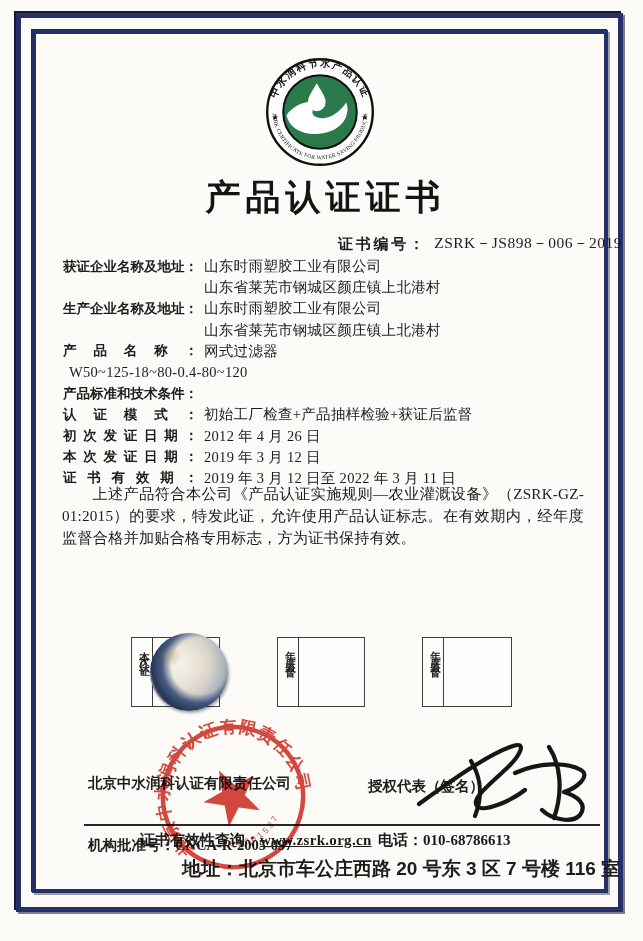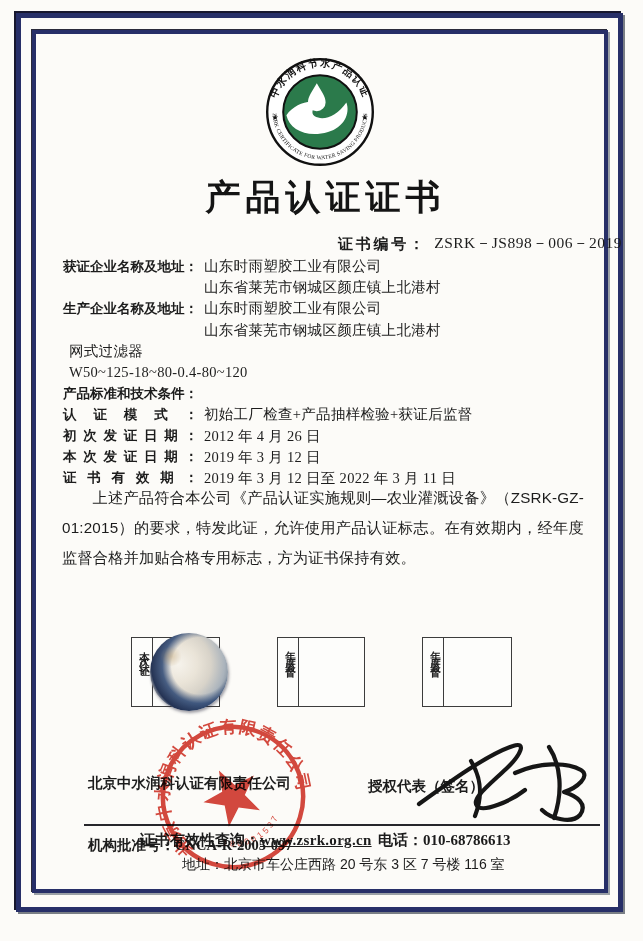--- a/index.html
+++ b/index.html
@@ -30,21 +30,21 @@
   .cert-no .cn-value{font-family:"Liberation Serif",serif;font-size:15.5px;letter-spacing:.5px;margin-left:6px;}
   .fields{position:absolute;left:63px;top:256px;width:525px;}
   .field-row{display:flex;height:21.2px;align-items:center;white-space:nowrap;}
   .flabel{
     flex:0 0 135px;font-weight:bold;font-size:13.5px;
     text-align:justify;text-align-last:justify;
   }
   .fvalue{margin-left:6px;font-family:"Liberation Serif",serif;font-size:14.5px;letter-spacing:.3px;}
   .statement{
     position:absolute;left:62px;top:483px;width:522px;margin:0;
-    font-family:Liberation Sans, sans-serif;font-size:15.2px;line-height:30px;
+    font-family:Liberation Serif, serif;font-size:15.2px;line-height:22px;
     text-indent:2em;text-align:justify;letter-spacing:.2px;
   }
   .mark-box{position:absolute;top:637px;height:68px;border:1.5px solid #3c3c3c;display:flex;background:#fdfdfb;}
   .box-1{left:131px;width:87px;}
   .box-2{left:277px;width:86px;}
   .box-3{left:422px;width:88px;}
   .mb-label{
     width:20px;border-right:1.5px solid #3c3c3c;
     writing-mode:vertical-rl;font-size:10.5px;font-weight:bold;
     letter-spacing:5px;padding-top:5px;text-align:left;color:#222;
@@ -63,21 +63,21 @@
   }
   .issuer-org{position:absolute;left:88px;top:774px;font-size:14.5px;font-weight:bold;white-space:nowrap;}
   .issuer-approval{position:absolute;left:88px;top:836px;font-size:14.5px;font-weight:bold;white-space:nowrap;}
   .issuer-approval .serif{font-family:"Liberation Serif",serif;}
   .rep-label{position:absolute;left:368px;top:777px;font-size:14.5px;font-weight:bold;white-space:nowrap;}
   .divider{position:absolute;left:84px;top:824px;width:516px;border-top:2px solid #26262b;}
   .query-line{position:absolute;left:140px;top:831px;font-size:15px;font-weight:bold;white-space:nowrap;}
   .query-url{font-family:"Liberation Serif",serif;text-decoration:underline;letter-spacing:.3px;}
   .phone-line{position:absolute;left:378px;top:831px;font-size:15px;font-weight:bold;white-space:nowrap;text-align:center;}
   .phone-line .serif{font-family:"Liberation Serif",serif;}
-  .address-line{position:absolute;left:182px;top:856px;font-size:14px;font-weight:normal;white-space:nowrap;}
+  .address-line{position:absolute;left:182px;top:856px;font-size:19px;font-weight:bold;white-space:nowrap;}
   .red-seal{
     position:absolute;left:148px;top:712px;width:170px;height:170px;
     transform:rotate(-28deg);opacity:.88;mix-blend-mode:multiply;z-index:5;
   }
   .signature{position:absolute;left:414px;top:738px;width:200px;height:96px;z-index:6;}
 </style>
 </head>
 <body>
 
 <div class="page">
@@ -119,20 +119,21 @@
       </div>
     <div class="field-row">
         <span class="flabel">生产企业名称及地址：</span>
         <span class="fvalue">山东时雨塑胶工业有限公司</span>
       </div>
     <div class="field-row">
         <span class="flabel"></span>
         <span class="fvalue">山东省莱芜市钢城区颜庄镇上北港村</span>
       </div>
     <div class="field-row">
+        <span class="flabel">产品名称：</span>
         <span class="fvalue">网式过滤器</span>
       </div>
     <div class="field-row">
         <span class="fvalue">W50~125-18~80-0.4-80~120</span>
       </div>
     <div class="field-row">
         <span class="flabel">产品标准和技术条件：</span>
       </div>
     <div class="field-row">
         <span class="flabel">认证模式：</span>

